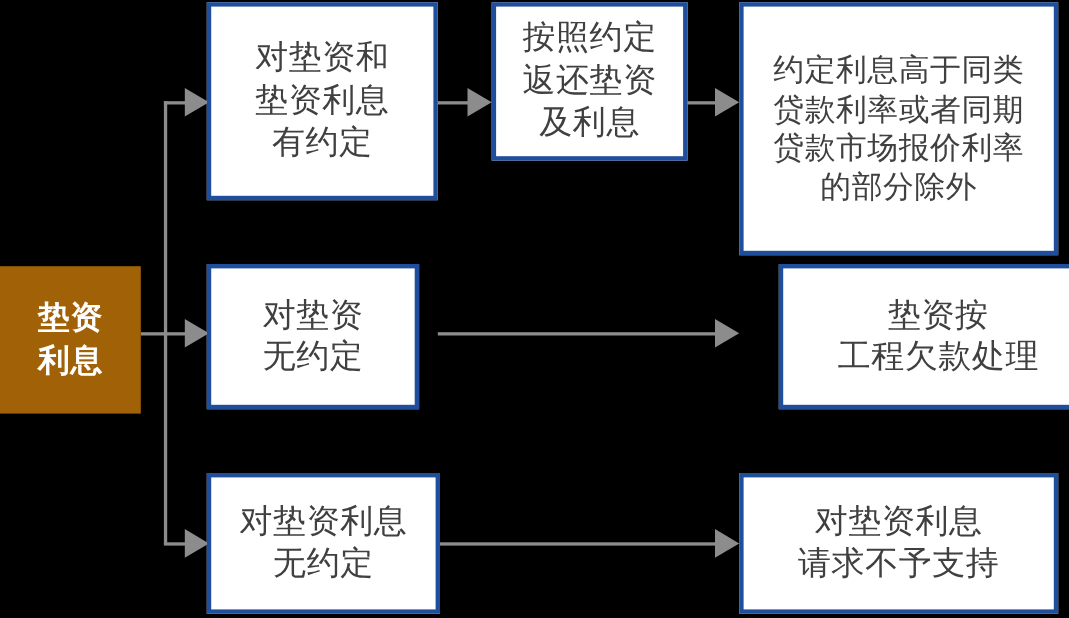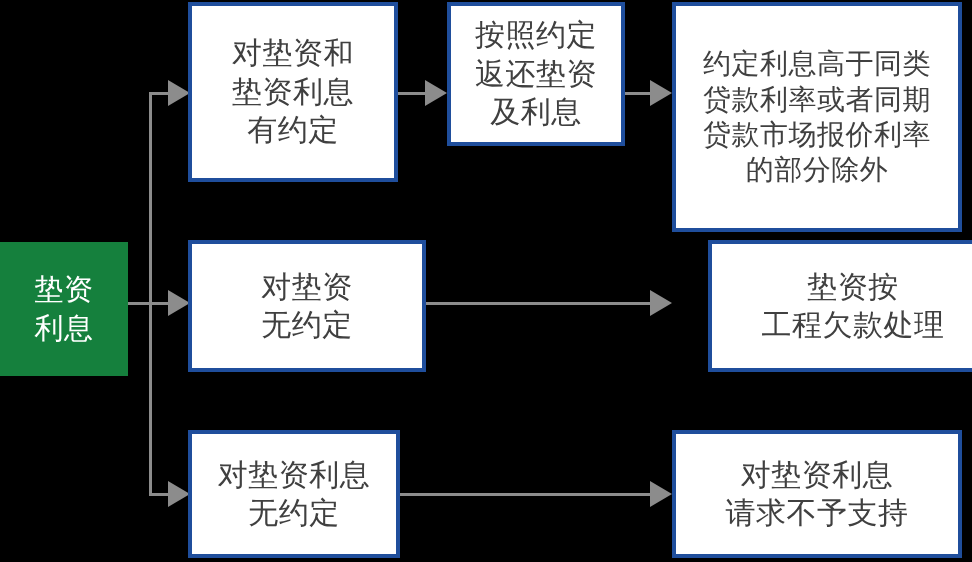--- a/index.html
+++ b/index.html
@@ -21,23 +21,23 @@
     position: absolute;
     box-sizing: border-box;
     display: flex;
     align-items: center;
     justify-content: center;
     text-align: center;
     white-space: pre-line;
     letter-spacing: 0.5px;
   }
   .node.root {
-    background: #15803d;
+    background: #a16207;
     color: #FFFFFF;
-    font-weight: normal;
+    font-weight: bold;
     font-size: 29px;
     line-height: 1.35;
     border: none;
   }
   .node.box {
     background: #FFFFFF;
     color: #404040;
     border: 4px solid #1F4E9C;
     font-size: 30px;
     line-height: 1.28;
@@ -105,21 +105,21 @@
 
   <div class="node box" style="left:447px; top:2px; width:178px; height:144px;">按照约定
 返还垫资
 及利息</div>
 
   <div class="node box small-text" style="left:672px; top:2px; width:290px; height:230px;">约定利息高于同类
 贷款利率或者同期
 贷款市场报价利率
 的部分除外</div>
 
-  <div class="node box" style="left:188px; top:240px; width:238px; height:132px;">对垫资
+  <div class="node box" style="left:188px; top:240px; width:193px; height:132px;">对垫资
 无约定</div>
 
   <div class="node box" style="left:708px; top:240px; width:290px; height:132px;">垫资按
 工程欠款处理</div>
 
   <div class="node box" style="left:188px; top:430px; width:212px; height:128px;">对垫资利息
 无约定</div>
 
   <div class="node box" style="left:672px; top:430px; width:290px; height:128px;">对垫资利息
 请求不予支持</div>

